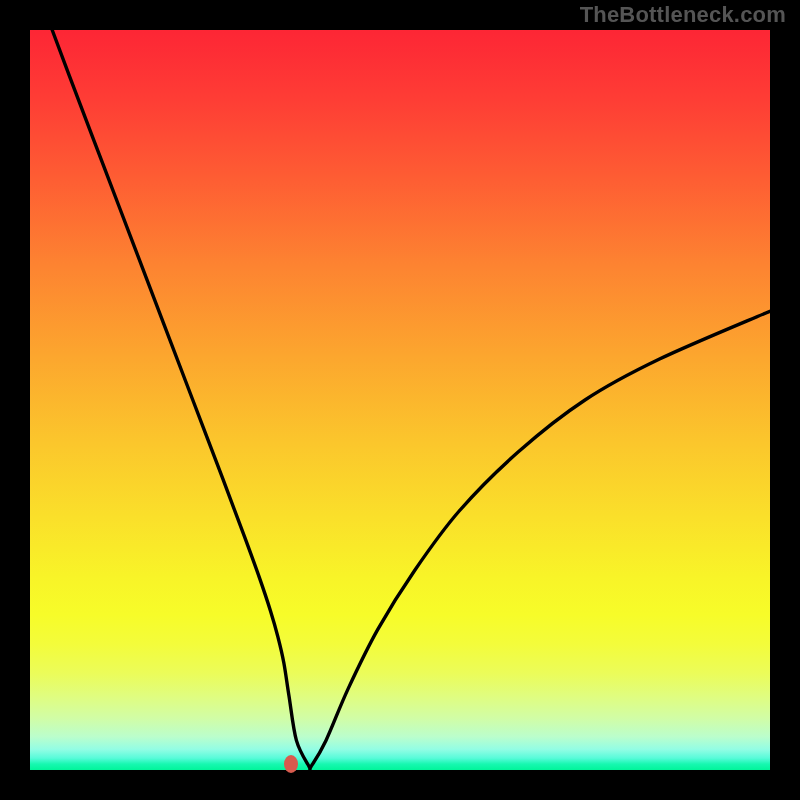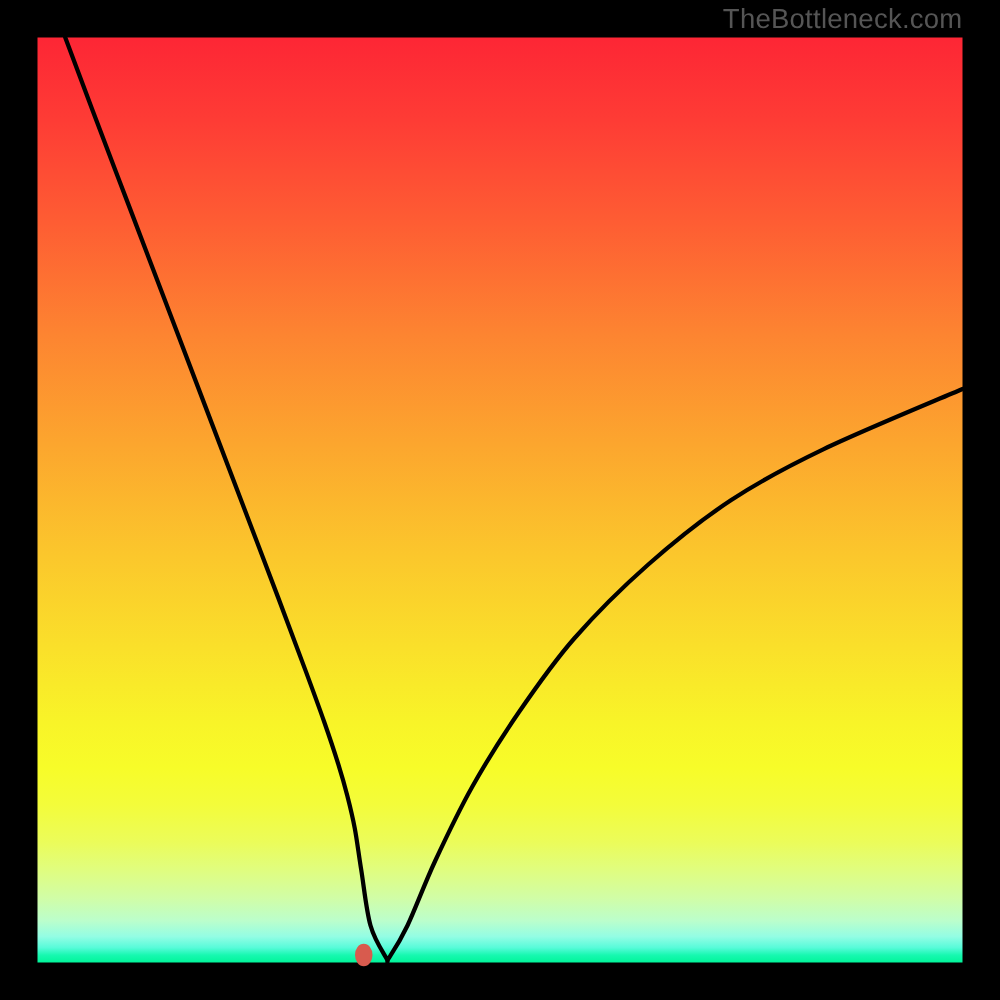--- a/index.html
+++ b/index.html
@@ -13,25 +13,25 @@
   }
   .outer {
     position: relative;
     width: 800px;
     height: 800px;
     background: #000;
   }
   .attribution {
     position: absolute;
     top: 2px;
-    right: 30px;
+    right: 14px;
     color: #555;
     font-size: 22px;
     letter-spacing: 0.2px;
-    font-weight: 400;
+    font-weight: 700;
   }
   .plot {
     position: absolute;
     left: 30px;
     top: 30px;
     width: 740px;
     height: 740px;
     background: linear-gradient(to bottom,
       #fd2635 0%,
       #fe3c35 9%,

